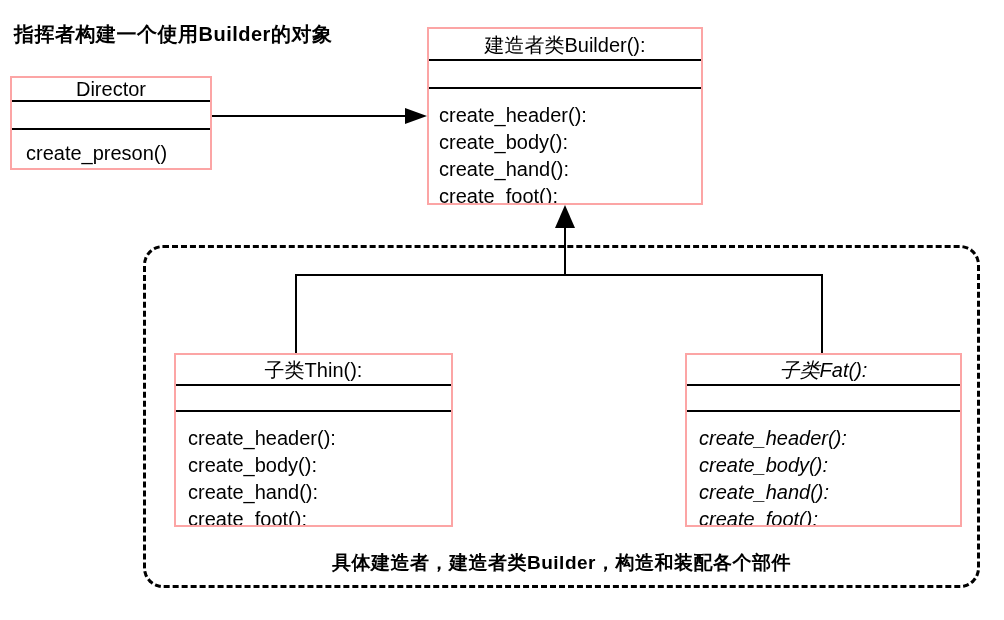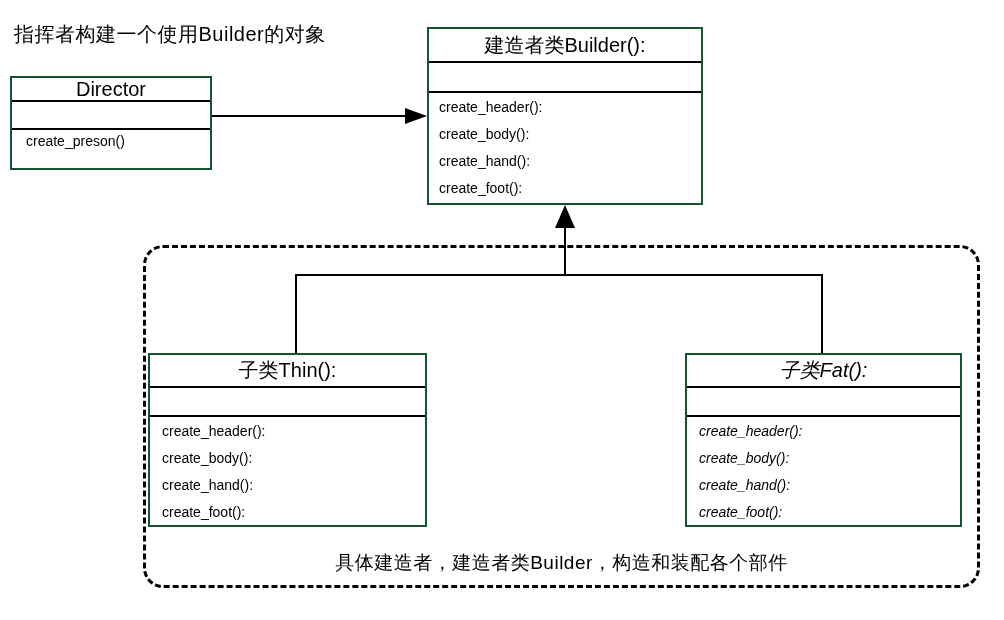--- a/index.html
+++ b/index.html
@@ -4,21 +4,21 @@
 <style>
   html, body { margin: 0; padding: 0; }
   body {
     width: 1004px; height: 620px;
     background: #ffffff;
     font-family: "Liberation Sans", "DejaVu Sans", sans-serif;
     color: #000000;
     position: relative;
     overflow: hidden;
   }
-  .abs { position: absolute; }
+  .abs { position: absolute; font-weight: bold; }
 
   
   .top-label {
     left: 14px; top: 21px;
     font-size: 20px;
     letter-spacing: 0.5px;
     white-space: nowrap;
   }
 
   
@@ -34,40 +34,41 @@
   
   svg.connectors {
     position: absolute; left: 0; top: 0;
     width: 1004px; height: 620px;
     pointer-events: none;
   }
 
   
   .class-box {
     position: absolute;
-    border: 2px solid #14532d;
+    border: 2px solid #fca5a5;
     box-sizing: border-box;
     background: #ffffff;
     display: flex;
     flex-direction: column;
   }
   .compartment { box-sizing: border-box; }
   .c-title {
     border-bottom: 2px solid #000000;
     text-align: center;
     font-size: 20px;
     white-space: nowrap;
     overflow: hidden;
   }
   .c-attrs { border-bottom: 2px solid #000000; }
   .c-methods {
     flex: 1 1 auto;
     padding-left: 10px;
-    font-size: 14px;
+    font-size: 20px;
     overflow: hidden;
+    margin-top: 12px;
   }
   .method { white-space: nowrap; }
 
   
   .group-caption {
     left: 143px; top: 550px;
     width: 837px;
     text-align: center;
     font-size: 19px;
     letter-spacing: 0.5px;
@@ -108,21 +109,21 @@
   <div class="compartment c-title" style="height:34px; line-height:32px;">建造者类Builder():</div>
   <div class="compartment c-attrs" style="height:30px;"></div>
   <div class="compartment c-methods" style="padding-top:1px;">
     <div class="method" style="line-height:27px;">create_header():</div>
     <div class="method" style="line-height:27px;">create_body():</div>
     <div class="method" style="line-height:27px;">create_hand():</div>
     <div class="method" style="line-height:27px;">create_foot():</div>
   </div>
 </div>
 
-<div class="class-box" style="left:148px; top:353px; width:279px; height:174px;">
+<div class="class-box" style="left:174px; top:353px; width:279px; height:174px;">
   <div class="compartment c-title" style="height:33px; line-height:31px;">子类Thin():</div>
   <div class="compartment c-attrs" style="height:29px;"></div>
   <div class="compartment c-methods" style="padding-top:1px; padding-left:12px;">
     <div class="method" style="line-height:27px;">create_header():</div>
     <div class="method" style="line-height:27px;">create_body():</div>
     <div class="method" style="line-height:27px;">create_hand():</div>
     <div class="method" style="line-height:27px;">create_foot():</div>
   </div>
 </div>
 

